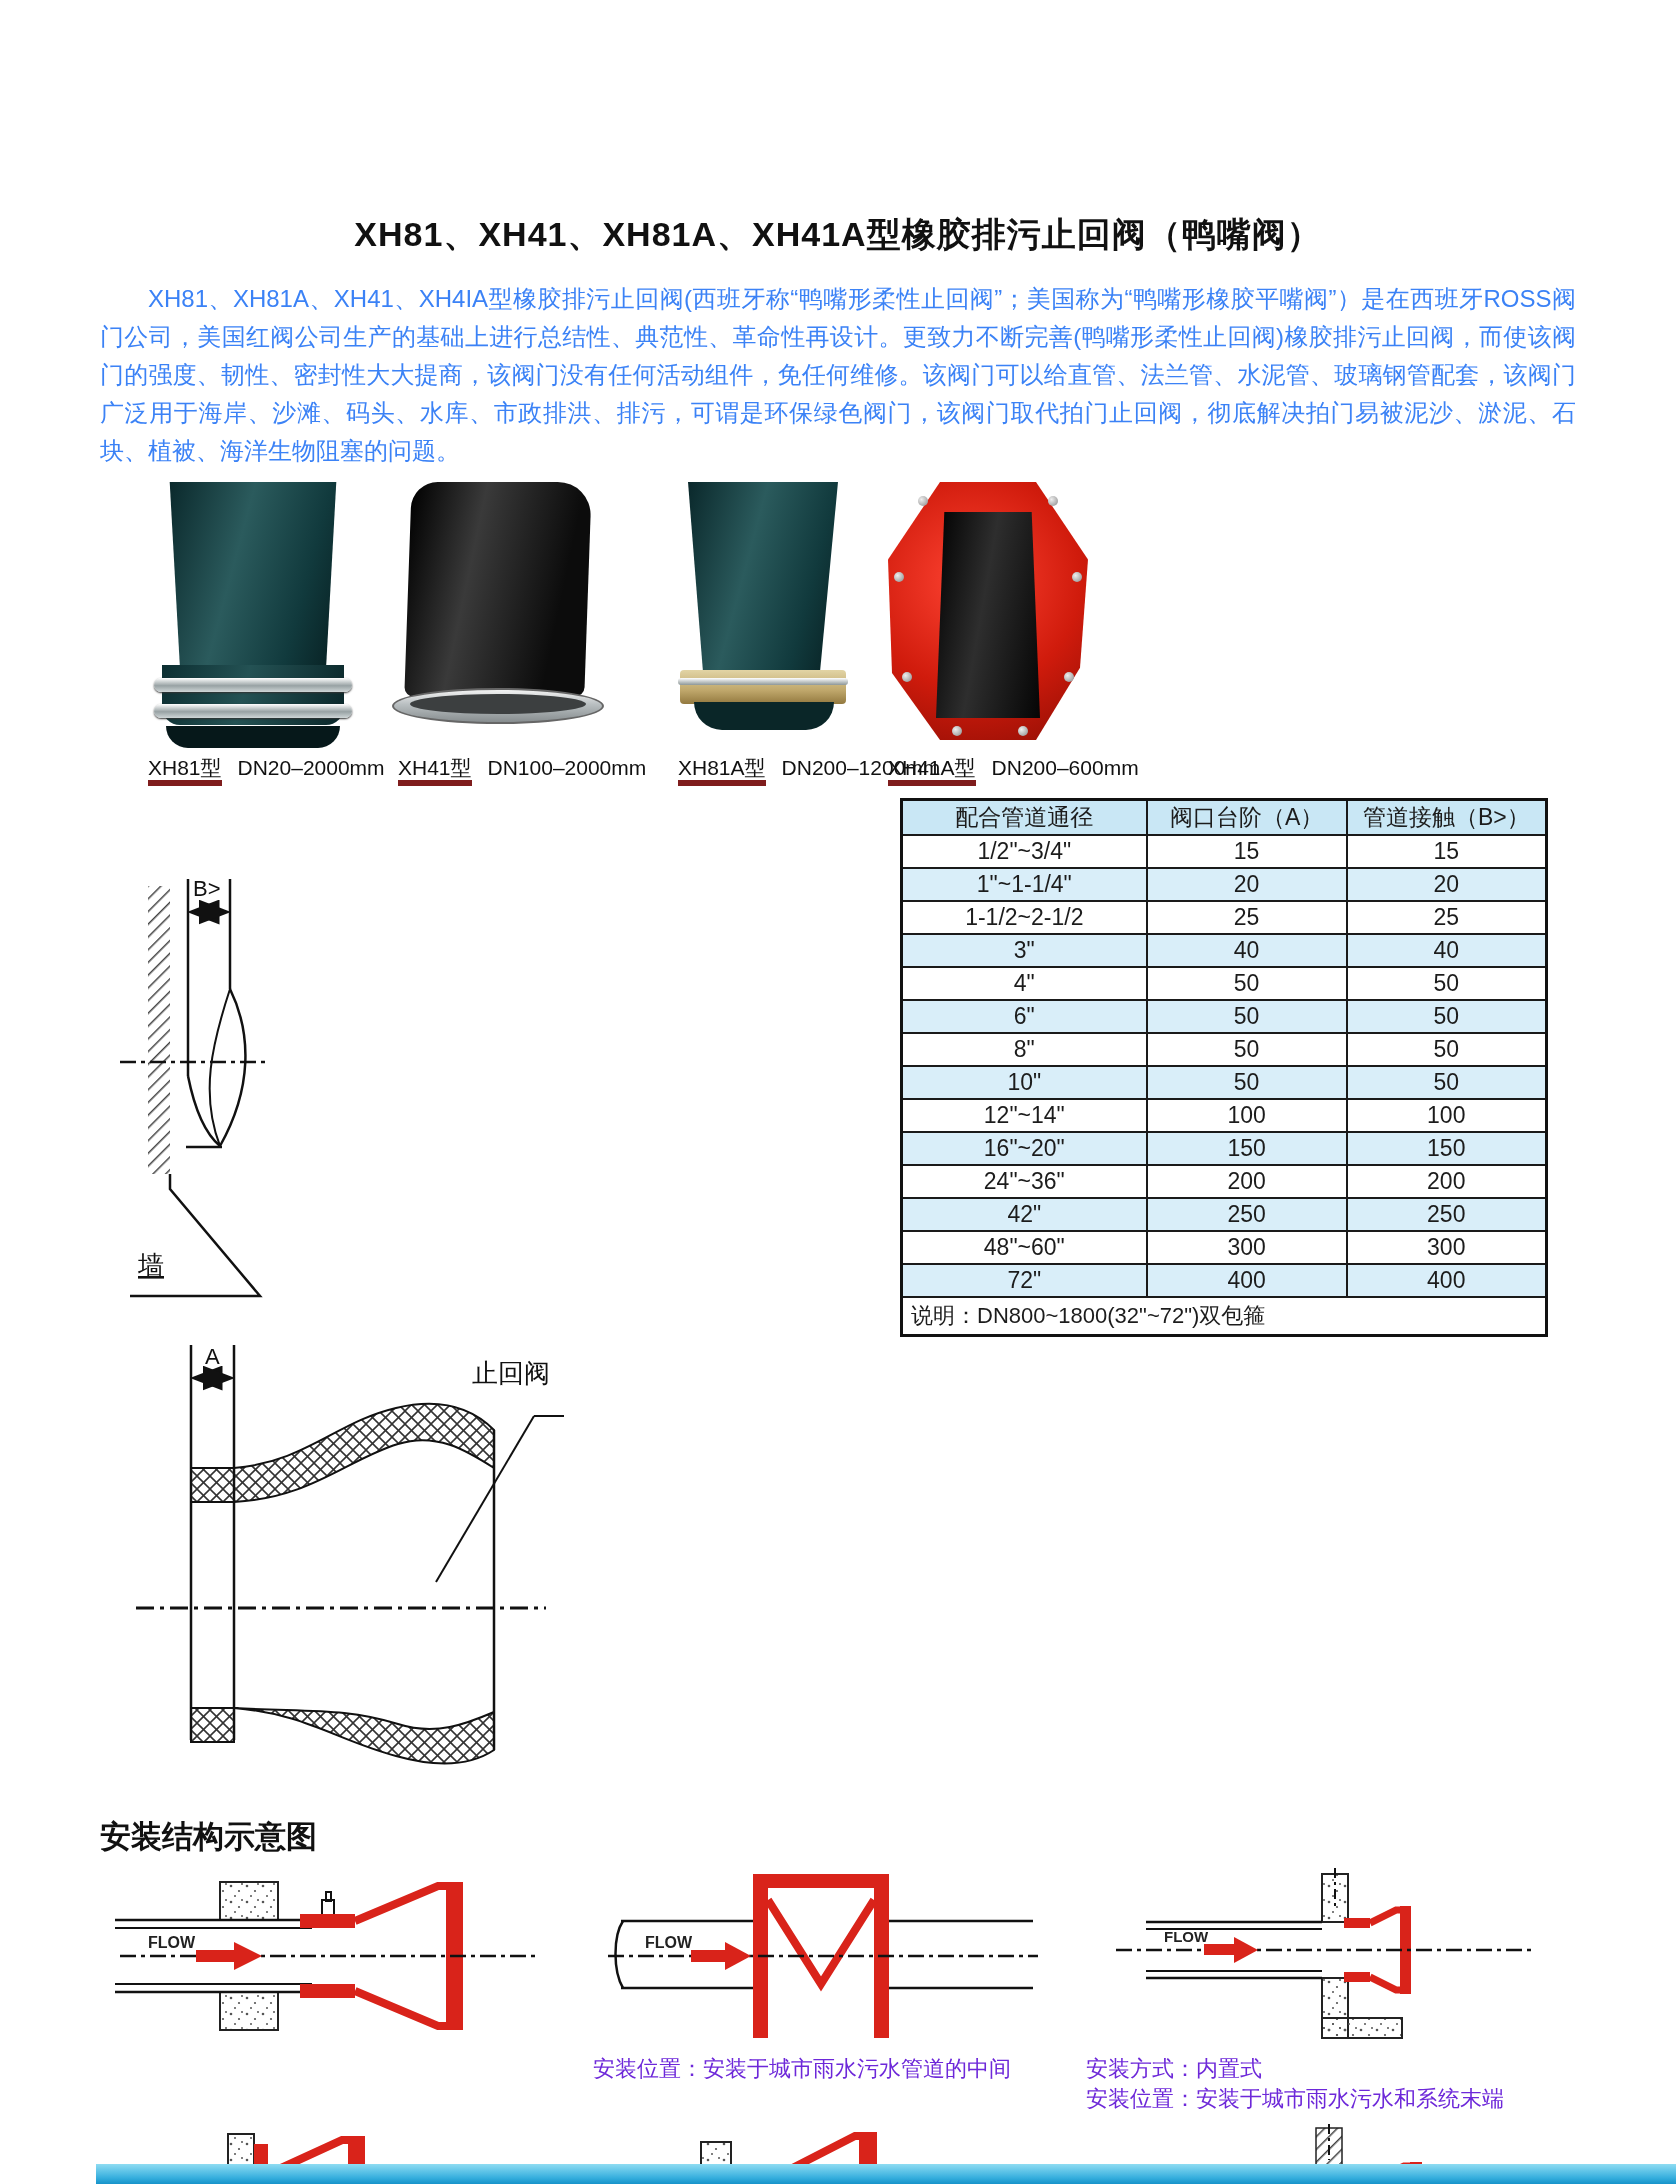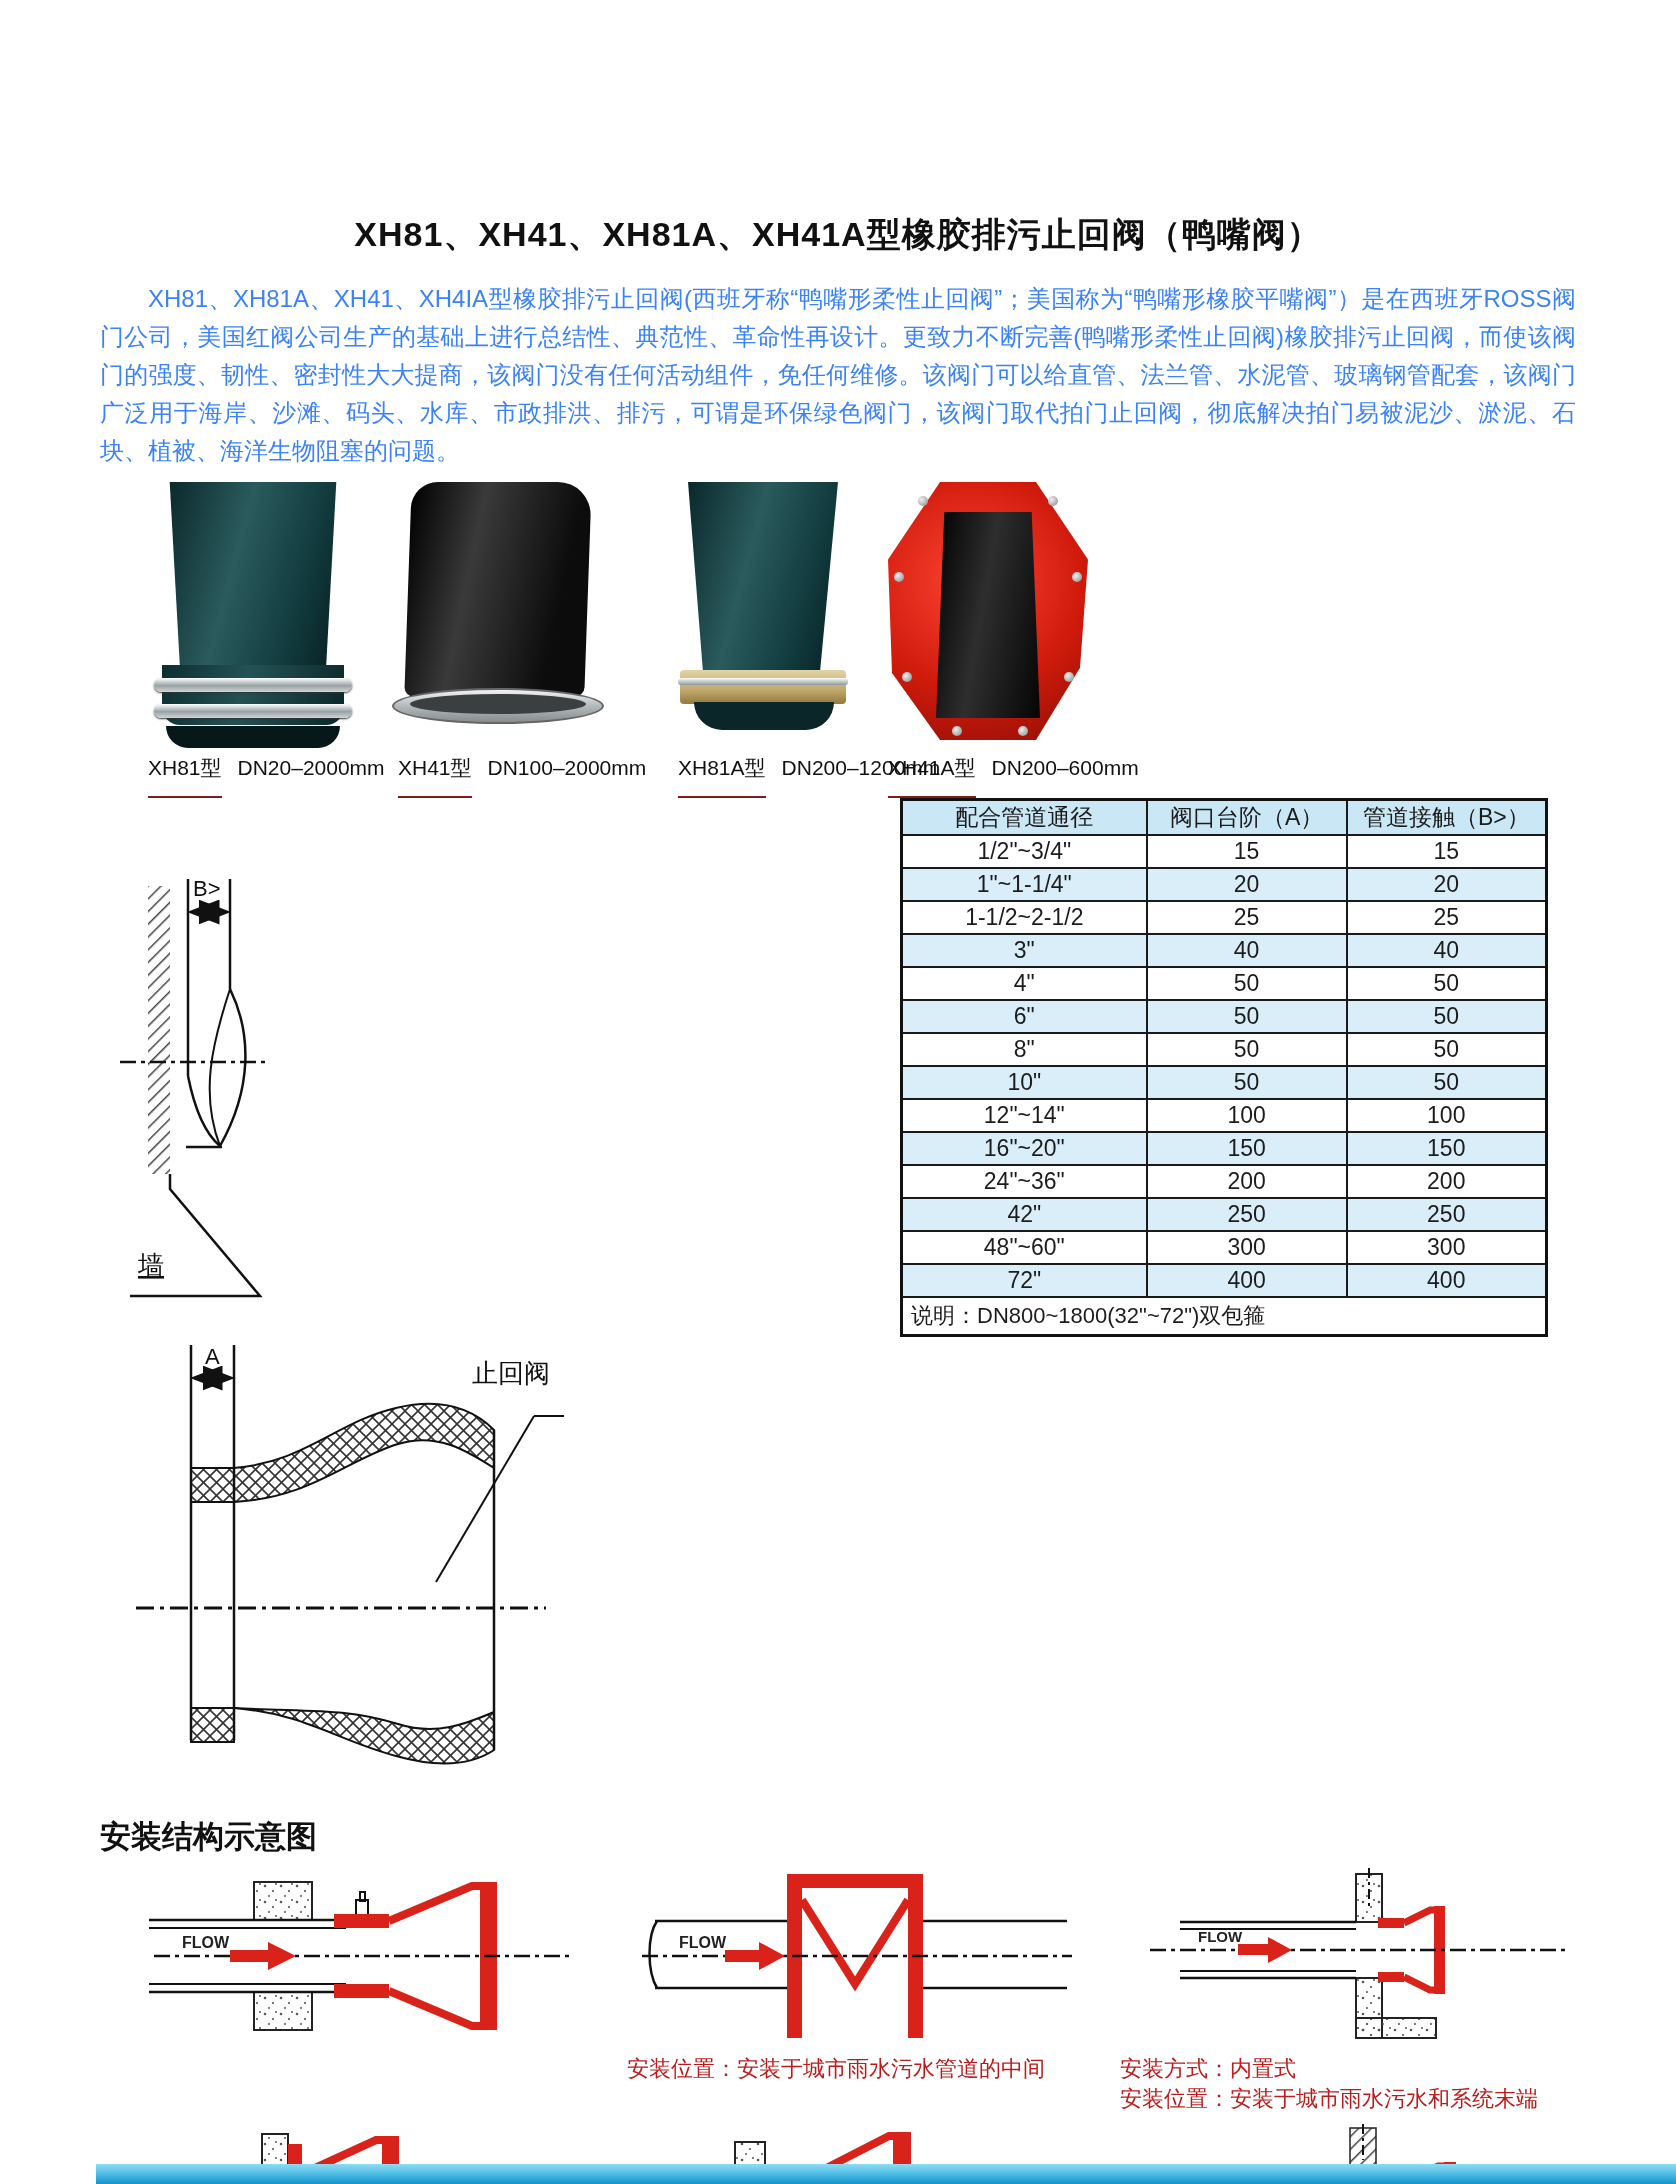--- a/index.html
+++ b/index.html
@@ -11,21 +11,21 @@
   h1.title{margin:0;padding-top:212px;text-align:center;font-size:34px;font-weight:bold;
            letter-spacing:1px;color:#111;}
   p.intro{margin:22px 0 0;font-size:24px;line-height:38px;text-align:justify;
           text-indent:2em;color:#3b82f6;}
 
   
   .products{position:relative;height:312px;margin-top:12px;}
   .product{position:absolute;margin:0;text-align:center;}
   .pv{position:relative;height:268px;}
   figcaption{font-size:21px;margin-top:4px;white-space:nowrap;color:#111;}
-  figcaption .model{border-bottom:2px solid #7f1d1d;padding-bottom:17px;margin-right:16px;}
+  figcaption .model{border-bottom:6px solid #7f1d1d;padding-bottom:1px;margin-right:16px;}
 
   
   .tealbody{position:absolute;background:linear-gradient(105deg,#0a282b,#2b5b5d 40%,#113a3d 75%,#071f21);}
   .v1-body{left:20px;top:0;width:170px;height:185px;clip-path:polygon(1% 0,99% 0,93% 100%,7% 100%);}
   .v1-collar{position:absolute;left:14px;top:183px;width:182px;height:60px;border-radius:0 0 18px 18px;
              background:linear-gradient(105deg,#0c2e31,#245254 45%,#0a2629);}
   .clamp{position:absolute;left:6px;width:198px;height:14px;border-radius:7px;
          background:linear-gradient(#ffffff,#98a2a4 55%,#cfd6d7);box-shadow:0 1px 2px #333;}
   .v1-lip{position:absolute;left:18px;top:244px;width:174px;height:22px;background:#06181a;
           border-radius:0 0 40px 40px;}
@@ -60,21 +60,21 @@
   .table-wrap{flex:1;}
   table.sizes{border-collapse:collapse;width:648px;font-size:23px;color:#1c1c1c;border:3px solid #111;}
   table.sizes th,table.sizes td{border:2px solid #1a1a1a;text-align:center;height:29px;padding:1px 4px;font-weight:normal;}
   table.sizes thead th{background:#c9e7f5;}
   table.sizes tr.alt td{background:#d9eef9;}
   table.sizes tfoot td{text-align:left;font-size:22px;padding:3px 8px;}
 
   
   h2.install-heading{margin:20px 0 8px;font-size:31px;font-weight:bold;color:#111;}
   .install-grid{display:grid;grid-template-columns:490px 490px 490px;column-gap:3px;row-gap:10px;}
-  .install-cell{font-size:22px;line-height:30px;color:#b91c1c;margin-left:34px;}
+  .install-cell{font-size:22px;line-height:30px;color:#6d28d9;}
   .install-cell .cap div{white-space:nowrap;}
 
   .bottom-bar{position:absolute;left:96px;right:0;bottom:0;height:20px;
               background:linear-gradient(#8edcf2,#35aedd 70%,#1793c9);}
 
   svg text{font-family:"Liberation Sans","DejaVu Sans",sans-serif;}
 </style>
 </head>
 <body>
 

